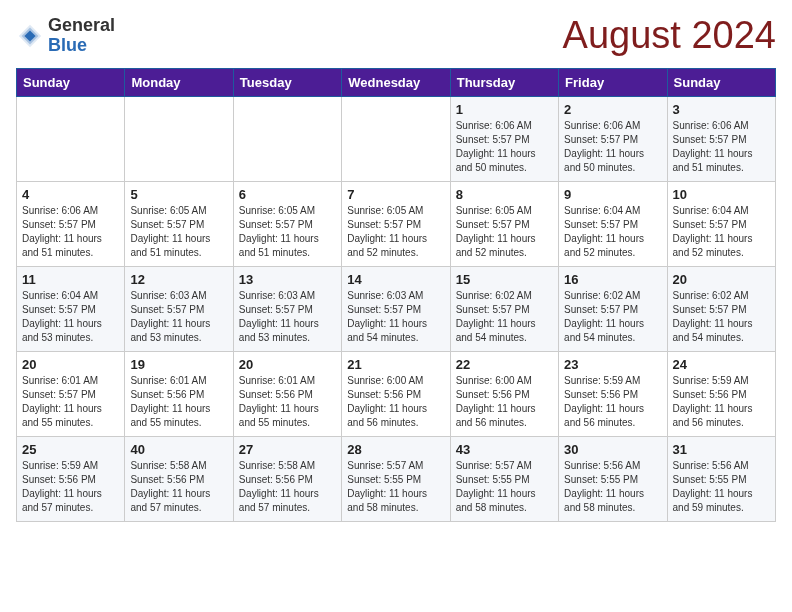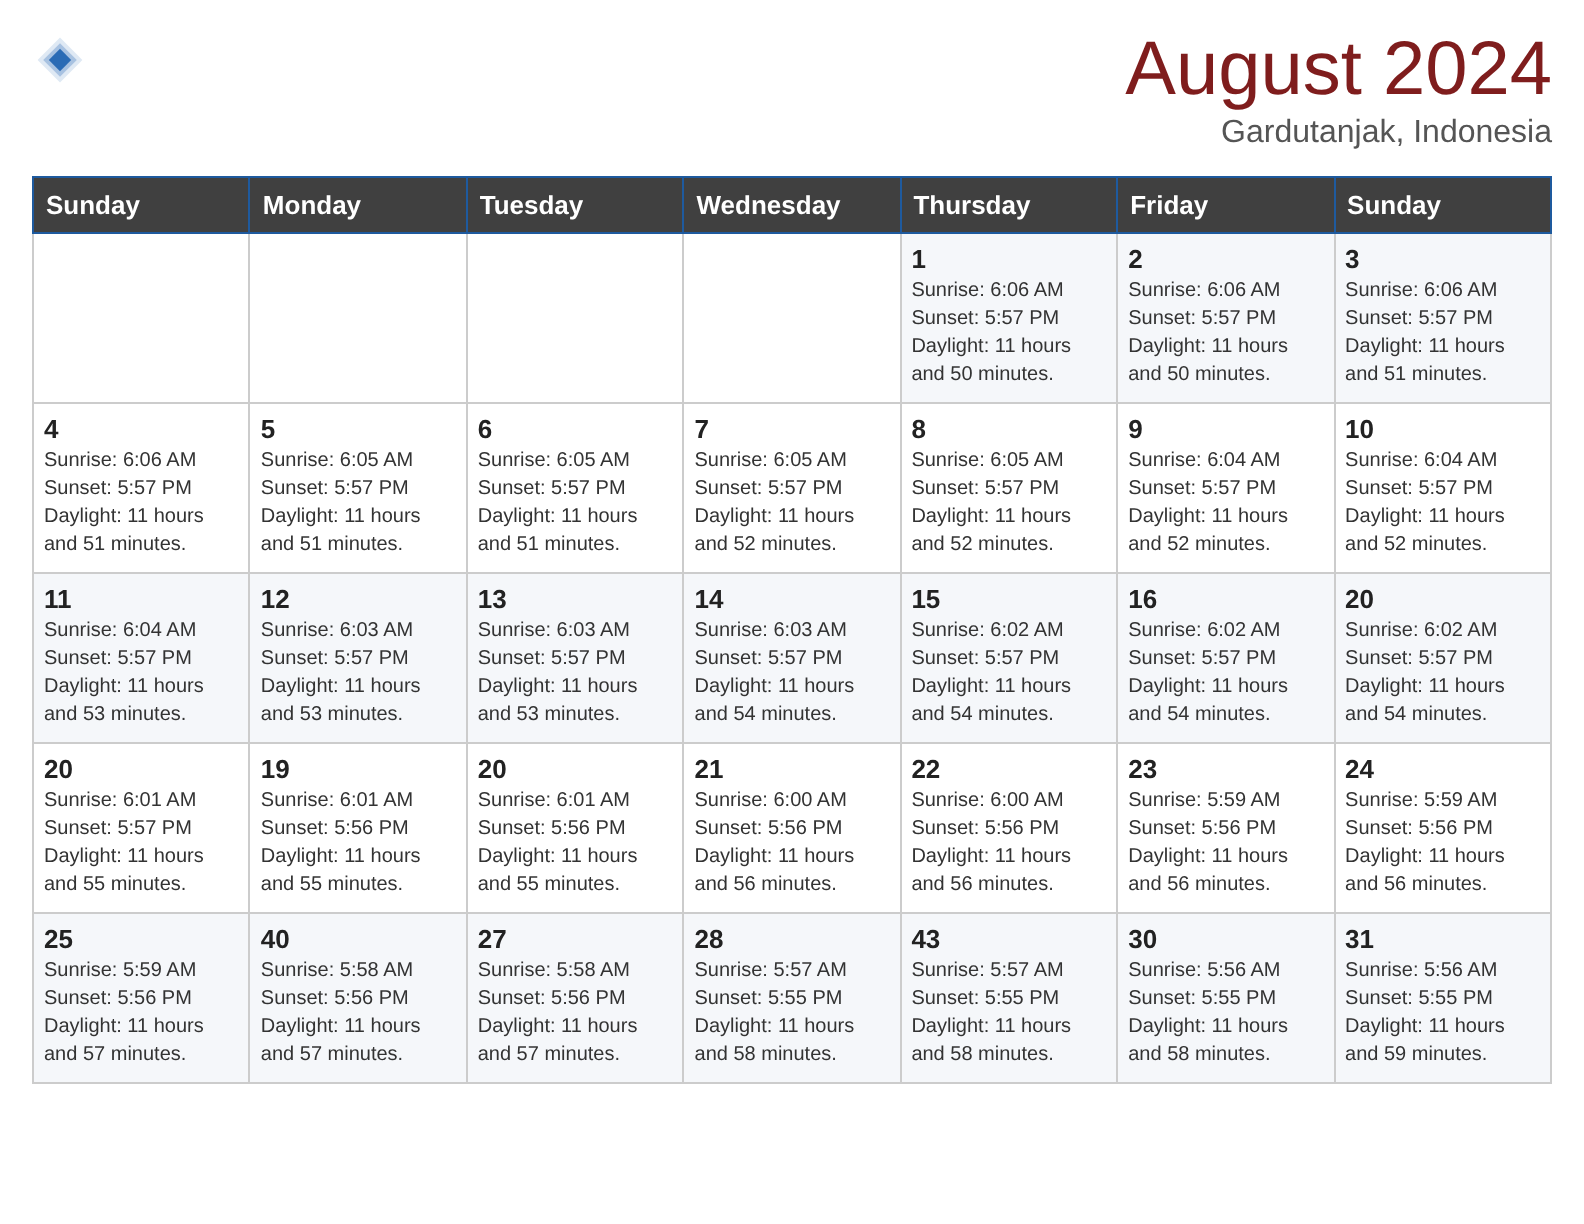--- a/index.html
+++ b/index.html
@@ -45,21 +45,21 @@
       font-size: 16px;
       color: #555;
       margin-top: 4px;
     }
     table {
       width: 100%;
       border-collapse: collapse;
       table-layout: fixed;
     }
     thead tr th {
-      background-color: #404040;
+      background-color: #4c1d95;
       color: #fff;
       font-size: 13px;
       font-weight: bold;
       padding: 6px 6px;
       text-align: left;
       border: 1px solid #1e5a9e;
     }
     tbody tr td {
       border: 1px solid #ccc;
       vertical-align: top;
@@ -91,24 +91,27 @@
 </head>
 <body>
 
 <div class="header">
   <div class="logo">
     <svg class="logo-icon" viewBox="0 0 40 40" xmlns="http://www.w3.org/2000/svg">
       <polygon points="20,4 36,20 20,36 4,20" fill="#2a6bb5" opacity="0.15"></polygon>
       <polygon points="20,8 32,20 20,32 8,20" fill="#2a6bb5" opacity="0.3"></polygon>
       <polygon points="20,12 28,20 20,28 12,20" fill="#2a6bb5"></polygon>
     </svg>
+    <div class="logo-text">
+      <div><span class="general">General</span></div>
+      <div><span class="blue">Blue</span></div>
+    </div>
   </div>
   <div class="title-block">
     <div class="calendar-title">August 2024</div>
-    <div class="calendar-subtitle">Gardutanjak, Indonesia</div>
   </div>
 </div>
 
 <table>
   <thead>
     <tr>
     <th>Sunday</th>
         <th>Monday</th>
         <th>Tuesday</th>
         <th>Wednesday</th>

